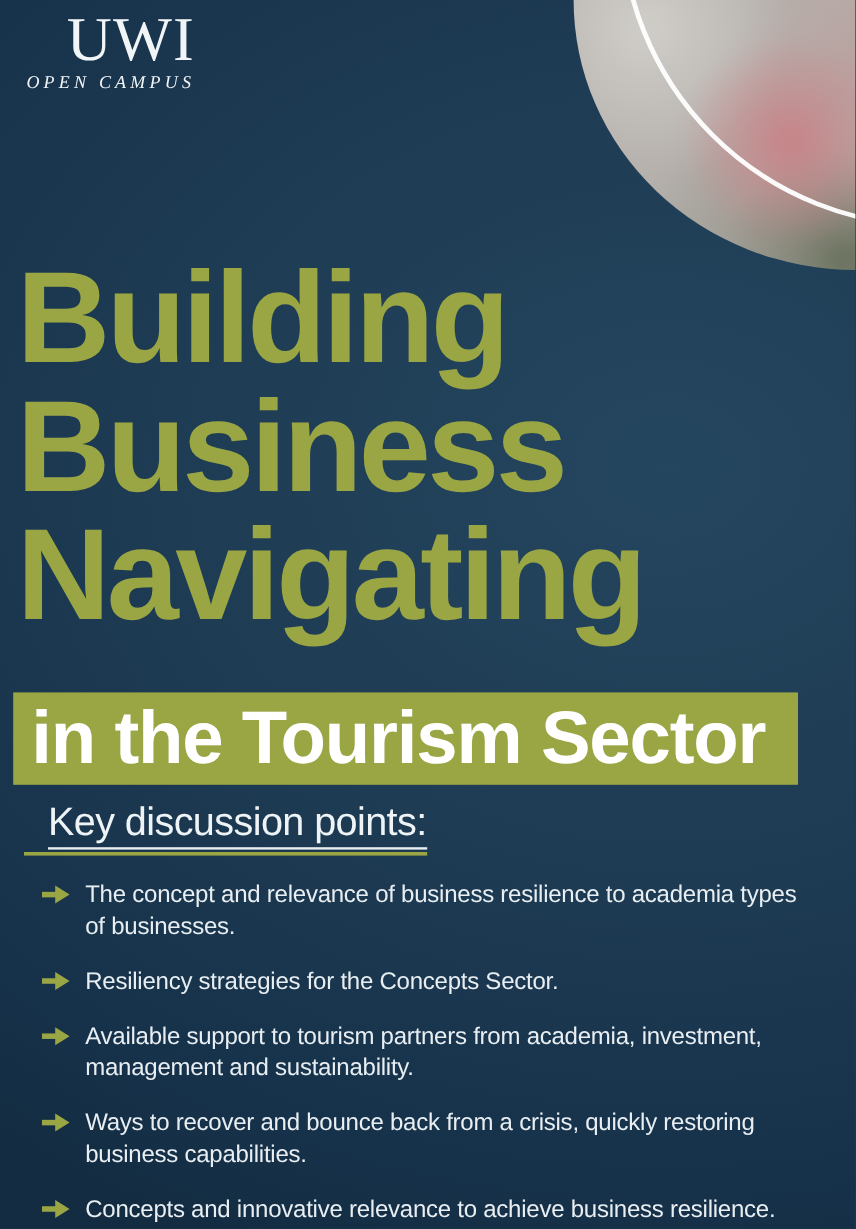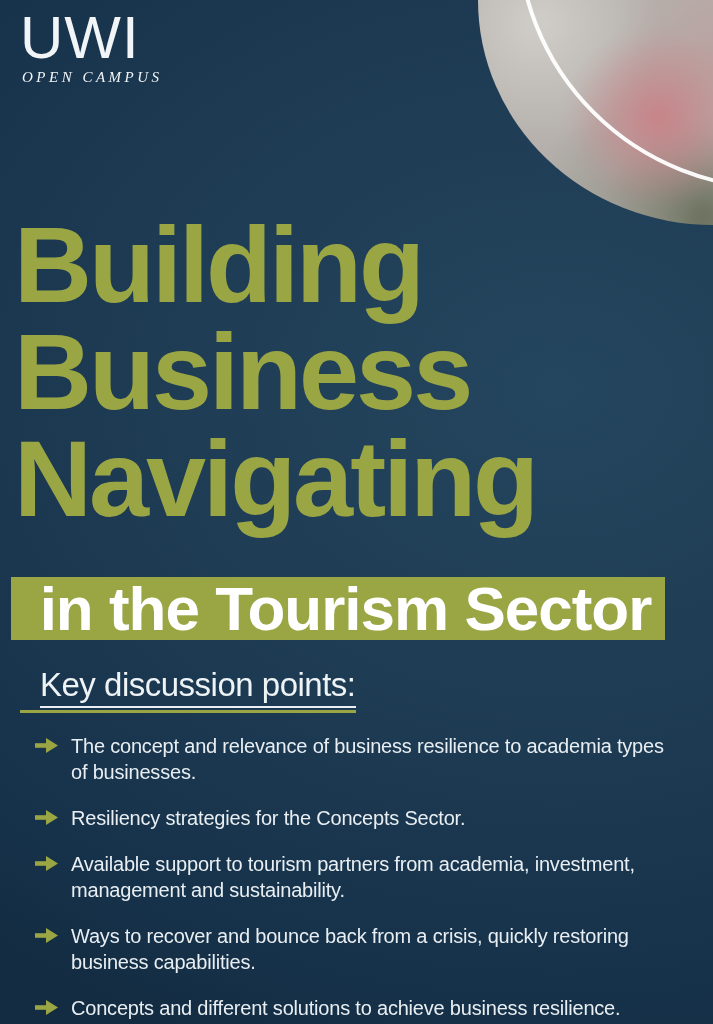--- a/index.html
+++ b/index.html
@@ -40,22 +40,22 @@
     position: absolute;
     width: 520px; height: 520px;
     left: 38px; top: -330px;
     border-radius: 50%;
     border: 4px solid rgba(255,255,255,0.95);
   }
 
   
   .logo { position: absolute; left: 20px; top: 8px; color: #f2f5f7; }
   .logo-acronym {
-    font-family: Liberation Sans, sans-serif;
-    font-size: 60px; line-height: 1; letter-spacing: 1px; font-weight: 400;
+    font-family: Liberation Serif, serif;
+    font-size: 52px; line-height: 1; letter-spacing: 1px; font-weight: 400; text-align: right;
   }
   .logo-sub {
     font-family: "Liberation Serif", serif;
     font-size: 15px; letter-spacing: 3.5px; margin-top: 1px; margin-left: 2px; font-style: italic;
   }
 
   
   .series { position: absolute; left: 22px; top: 106px; color: #dbe7ed; }
   .series-line { font-size: 25px; line-height: 1.23; letter-spacing: -0.5px; }
   .series-part {
@@ -67,23 +67,23 @@
   .headline {
     position: absolute; left: 14px; top: 212px;
     color: #9aa544; font-weight: bold;
     font-size: 108px; line-height: 0.99; letter-spacing: -3px;
   }
   .headline-line { white-space: nowrap; }
 
   
   .highlight-bar {
     position: absolute; left: 11px; top: 577px;
-    width: 654px; height: 63px;
+    width: 654px; height: 77px;
     background: #9aa544;
-    display: flex; align-items: center; justify-content: center;
+    display: flex; align-items: center;
   }
   .highlight-text {
     color: #ffffff; font-weight: bold;
     font-size: 62px; letter-spacing: -1px;
     padding-left: 15px; white-space: nowrap;
   }
 
   
   .key-wrap {
     position: absolute; left: 20px; top: 666px;
@@ -174,17 +174,17 @@
         <rect x="0" y="6.2" width="12" height="4.6" fill="#9aa544"></rect>
         <polygon points="11,1 23,8.5 11,16" fill="#9aa544"></polygon>
       </svg>
       <span class="bullet-text">Ways to recover and bounce back from a crisis, quickly restoring business capabilities.</span>
     </li>
     <li class="bullet-item">
       <svg class="arrow-icon" viewBox="0 0 24 17" xmlns="http://www.w3.org/2000/svg">
         <rect x="0" y="6.2" width="12" height="4.6" fill="#9aa544"></rect>
         <polygon points="11,1 23,8.5 11,16" fill="#9aa544"></polygon>
       </svg>
-      <span class="bullet-text">Concepts and different solutions to achieve business resilience.</span>
+      <span class="bullet-text">Concepts and innovative relevance to achieve business resilience.</span>
     </li>
   </ul>
 
 </div>
 
 </body></html>

